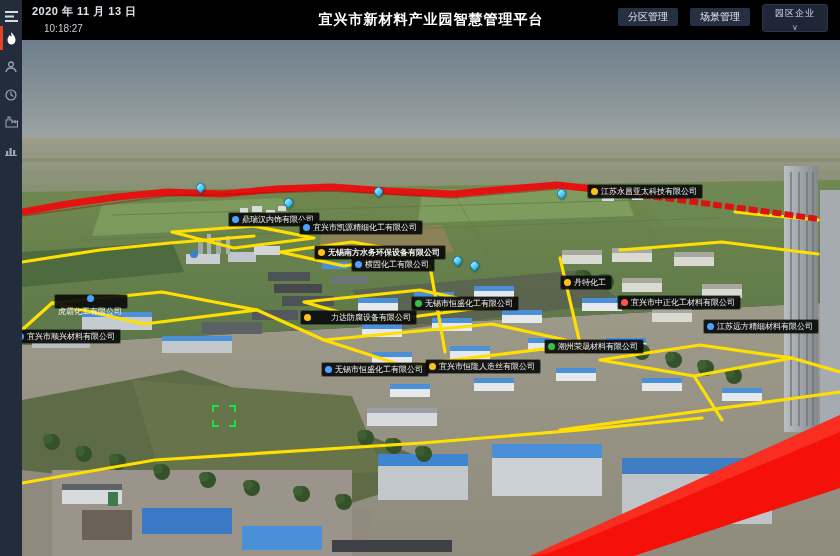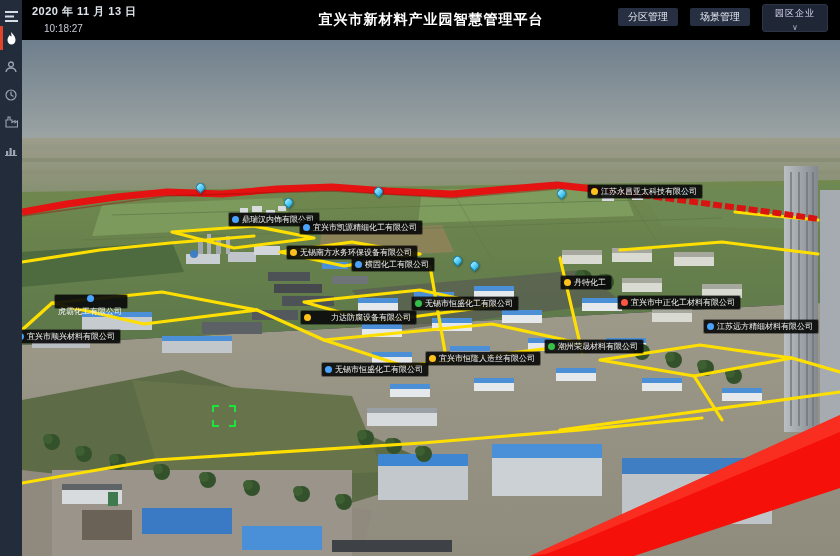--- a/index.html
+++ b/index.html
@@ -347,21 +347,21 @@
         <div class="chip" style="left: 207px; top: 173px;">
           <span class="chip-icon" style="background: rgb(74, 163, 255);"></span>
           <span class="chip-text">鼎瑞汉内饰有限公司</span>
         </div>
 
         <div class="chip" style="left: 278px; top: 181px;">
           <span class="chip-icon" style="background: rgb(74, 163, 255);"></span>
           <span class="chip-text">宜兴市凯源精细化工有限公司</span>
         </div>
 
-        <div class="chip" style="left: 265px; top: 206px;">
+        <div class="chip" style="left: 293px; top: 206px; font-weight: bold;">
           <span class="chip-icon" style="background: rgb(255, 194, 28);"></span>
           <span class="chip-text">无锡南方水务环保设备有限公司</span>
         </div>
 
         <div class="chip" style="left: 330px; top: 218px;">
           <span class="chip-icon" style="background: rgb(74, 163, 255);"></span>
           <span class="chip-text">横固化工有限公司</span>
         </div>
 
         <div class="chip" style="left: 33px; top: 255px; flex-direction: column;">
@@ -392,21 +392,21 @@
         <div class="chip" style="left: 682px; top: 280px;">
           <span class="chip-icon" style="background: rgb(74, 163, 255);"></span>
           <span class="chip-text">江苏远方精细材料有限公司</span>
         </div>
 
         <div class="chip" style="left: 523px; top: 300px;">
           <span class="chip-icon" style="background: rgb(53, 192, 74);"></span>
           <span class="chip-text">潮州荣晟材料有限公司</span>
         </div>
 
-        <div class="chip" style="left: 404px; top: 312px;">
+        <div class="chip" style="left: 404px; top: 320px;">
           <span class="chip-icon" style="background: rgb(255, 194, 28);"></span>
           <span class="chip-text">宜兴市恒隆人造丝有限公司</span>
         </div>
 
         <div class="chip" style="left: 300px; top: 323px;">
           <span class="chip-icon" style="background: rgb(74, 163, 255);"></span>
           <span class="chip-text">无锡市恒盛化工有限公司</span>
         </div>
 
         <div class="chip" style="left: -8px; top: 290px;">

